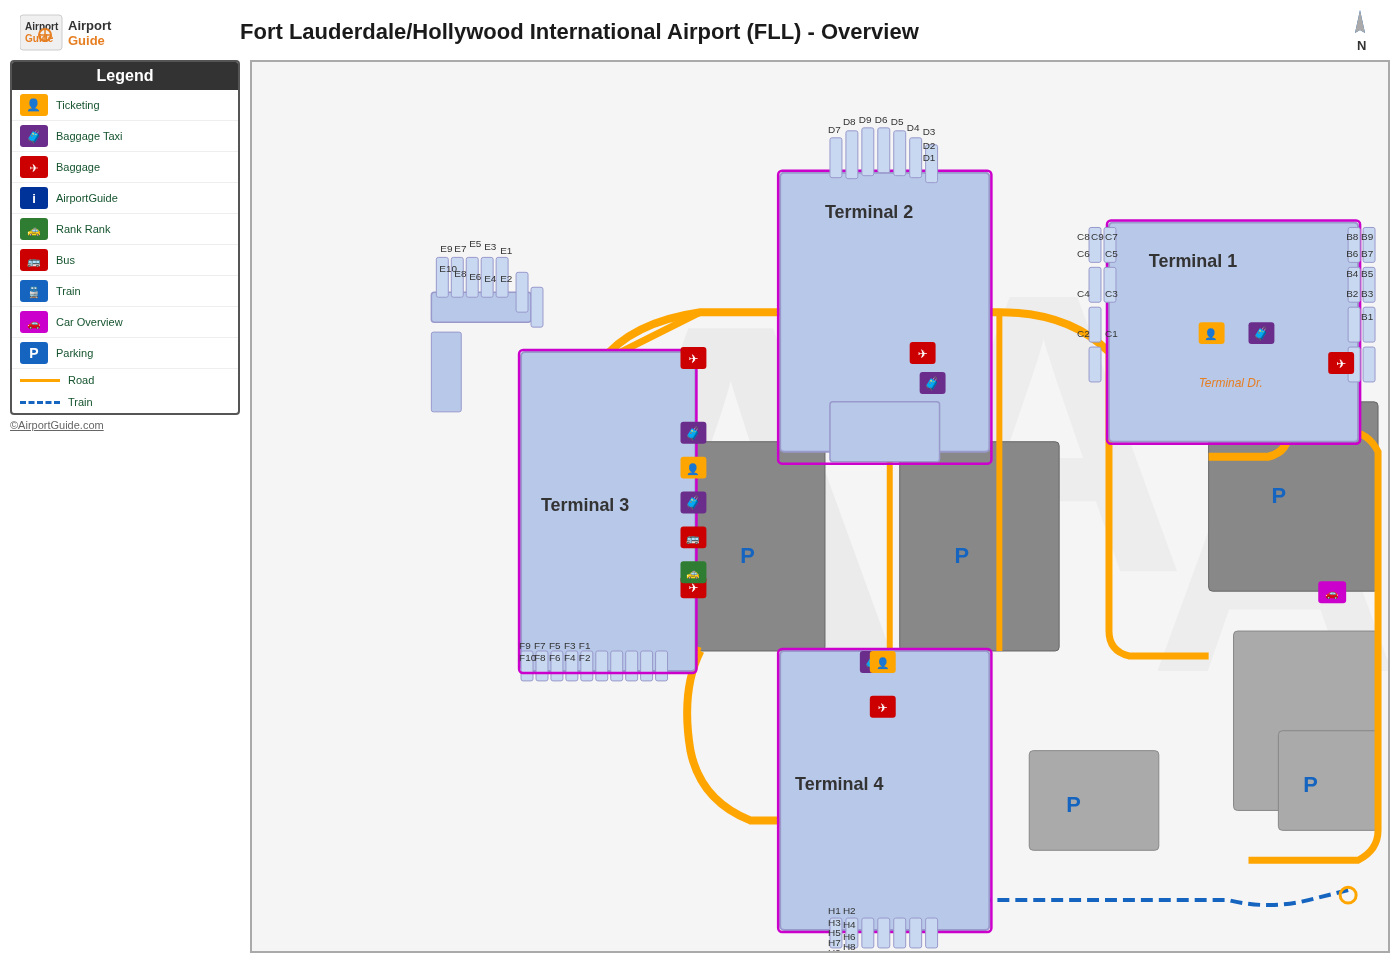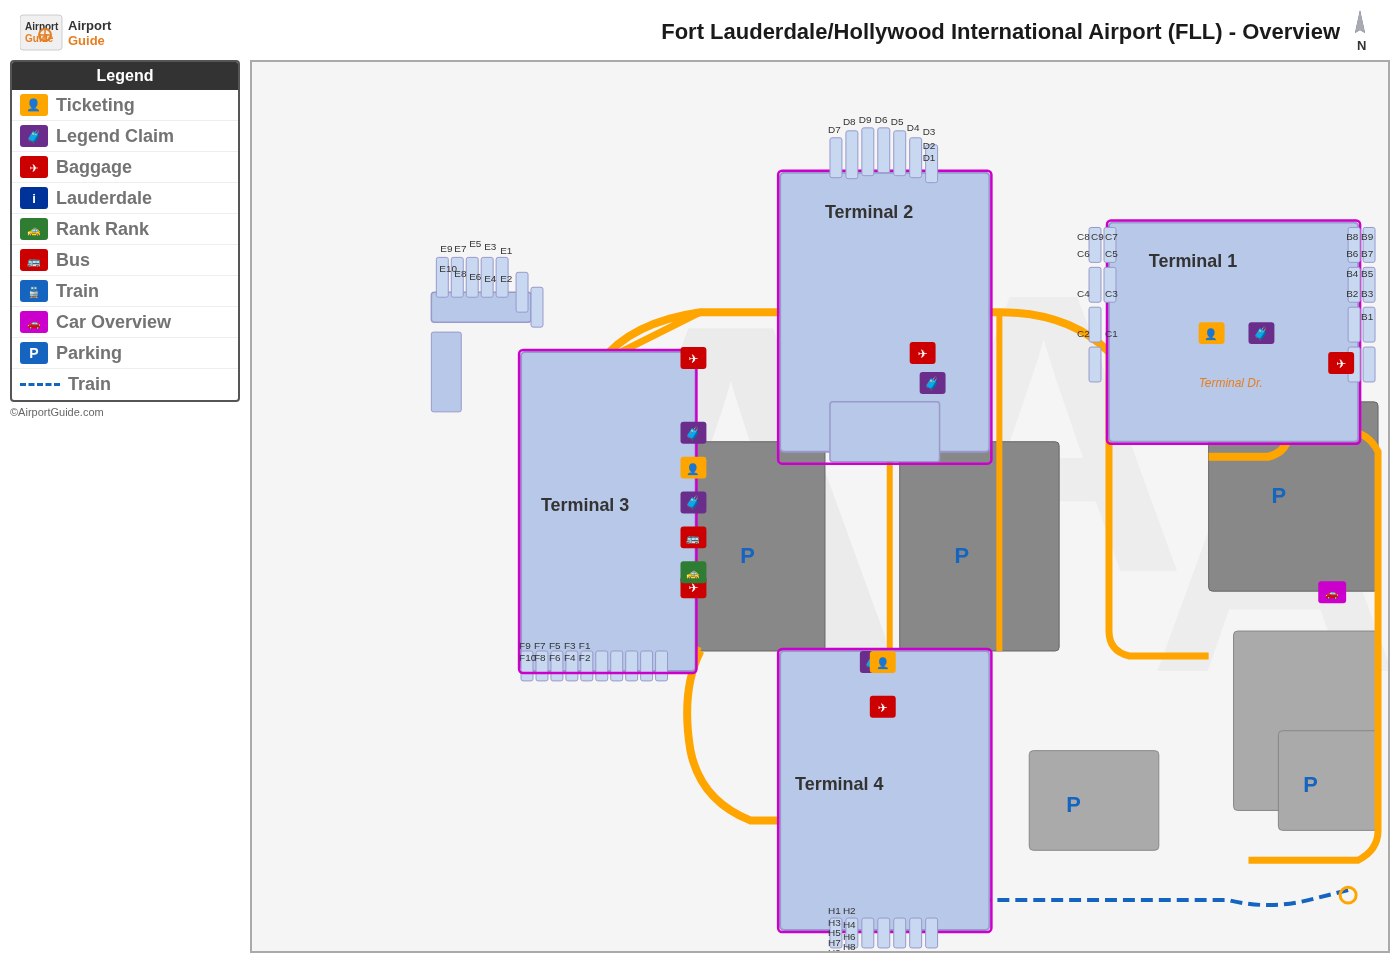--- a/index.html
+++ b/index.html
@@ -19,21 +19,21 @@
       position: relative;
     }
     #logo-area {
       display: flex;
       align-items: flex-end;
       width: 220px;
       text-decoration: underline;
     }
     #page-title-area {
       flex: 1;
-      text-align: right;
+      text-align: left;
     }
     #page-title-area h1 {
       font-size: 22px;
       font-weight: bold;
       color: #1a1a1a;
     }
     #north-arrow {
       width: 40px;
       text-align: center;
       font-size: 12px;
@@ -82,23 +82,22 @@
       width: 28px;
       height: 22px;
       display: flex;
       align-items: center;
       justify-content: center;
       border-radius: 3px;
       font-size: 13px;
       flex-shrink: 0;
     }
     .legend-label {
-      font-size: 18px;
-      color: #737373;
-      font-weight: bold;
+      font-size: 11px;
+      color: #14532d;
     }
     .legend-line {
       display: flex;
       align-items: center;
       gap: 8px;
       padding: 5px 8px;
     }
     .line-road {
       width: 40px;
       height: 3px;
@@ -107,20 +106,21 @@
     .line-train {
       width: 40px;
       height: 3px;
       border-top: 3px dashed #1565C0;
     }
     #copyright {
       font-size: 11px;
       color: #666;
       margin-top: 4px;
       text-align: left;
+      text-decoration: underline;
     }
 
     
     #map-area {
       flex: 1;
       border: 2px solid #aaa;
       position: relative;
       background: #f5f5f5;
       overflow: hidden;
     }
@@ -200,41 +200,41 @@
         <span class="legend-label">Ticketing</span>
       </div>
 
       <div class="legend-item">
         <div class="legend-icon" style="background:#6B2D8B;">
           <svg width="22" height="18" viewBox="0 0 22 18">
               <rect width="22" height="18" rx="2" fill="#6B2D8B"></rect>
               <text x="11" y="14" text-anchor="middle" font-size="13" fill="white">🧳</text>
             </svg>
         </div>
-        <span class="legend-label">Legend Claim</span>
+        <span class="legend-label">Baggage Taxi</span>
       </div>
 
       <div class="legend-item">
         <div class="legend-icon" style="background:#CC0000;">
           <svg width="22" height="18" viewBox="0 0 22 18">
               <rect width="22" height="18" rx="2" fill="#CC0000"></rect>
               <text x="11" y="14" text-anchor="middle" font-size="11" fill="white">✈</text>
             </svg>
         </div>
         <span class="legend-label">Baggage</span>
       </div>
 
       <div class="legend-item">
         <div class="legend-icon" style="background:#003399;">
           <svg width="22" height="18" viewBox="0 0 22 18">
               <rect width="22" height="18" rx="2" fill="#003399"></rect>
               <text x="11" y="14" text-anchor="middle" font-size="13" font-weight="bold" fill="white">i</text>
             </svg>
         </div>
-        <span class="legend-label">Lauderdale</span>
+        <span class="legend-label">AirportGuide</span>
       </div>
 
       <div class="legend-item">
         <div class="legend-icon" style="background:#2E7D32;">
           <svg width="22" height="18" viewBox="0 0 22 18">
               <rect width="22" height="18" rx="2" fill="#2E7D32"></rect>
               <text x="11" y="14" text-anchor="middle" font-size="11" fill="white">🚕</text>
             </svg>
         </div>
         <span class="legend-label">Rank Rank</span>
@@ -273,20 +273,24 @@
       <div class="legend-item">
         <div class="legend-icon" style="background:#1565C0;">
           <svg width="22" height="18" viewBox="0 0 22 18">
               <rect width="22" height="18" rx="2" fill="#1565C0"></rect>
               <text x="11" y="14" text-anchor="middle" font-size="14" font-weight="bold" fill="white">P</text>
             </svg>
         </div>
         <span class="legend-label">Parking</span>
       </div>
 
+      <div class="legend-line">
+        <div class="line-road"></div>
+        <span class="legend-label">Road</span>
+      </div>
 
       <div class="legend-line">
         <div class="line-train"></div>
         <span class="legend-label">Train</span>
       </div>
     </div>
     <div id="copyright">©AirportGuide.com</div>
   </div>
 
   <div id="map-area">

